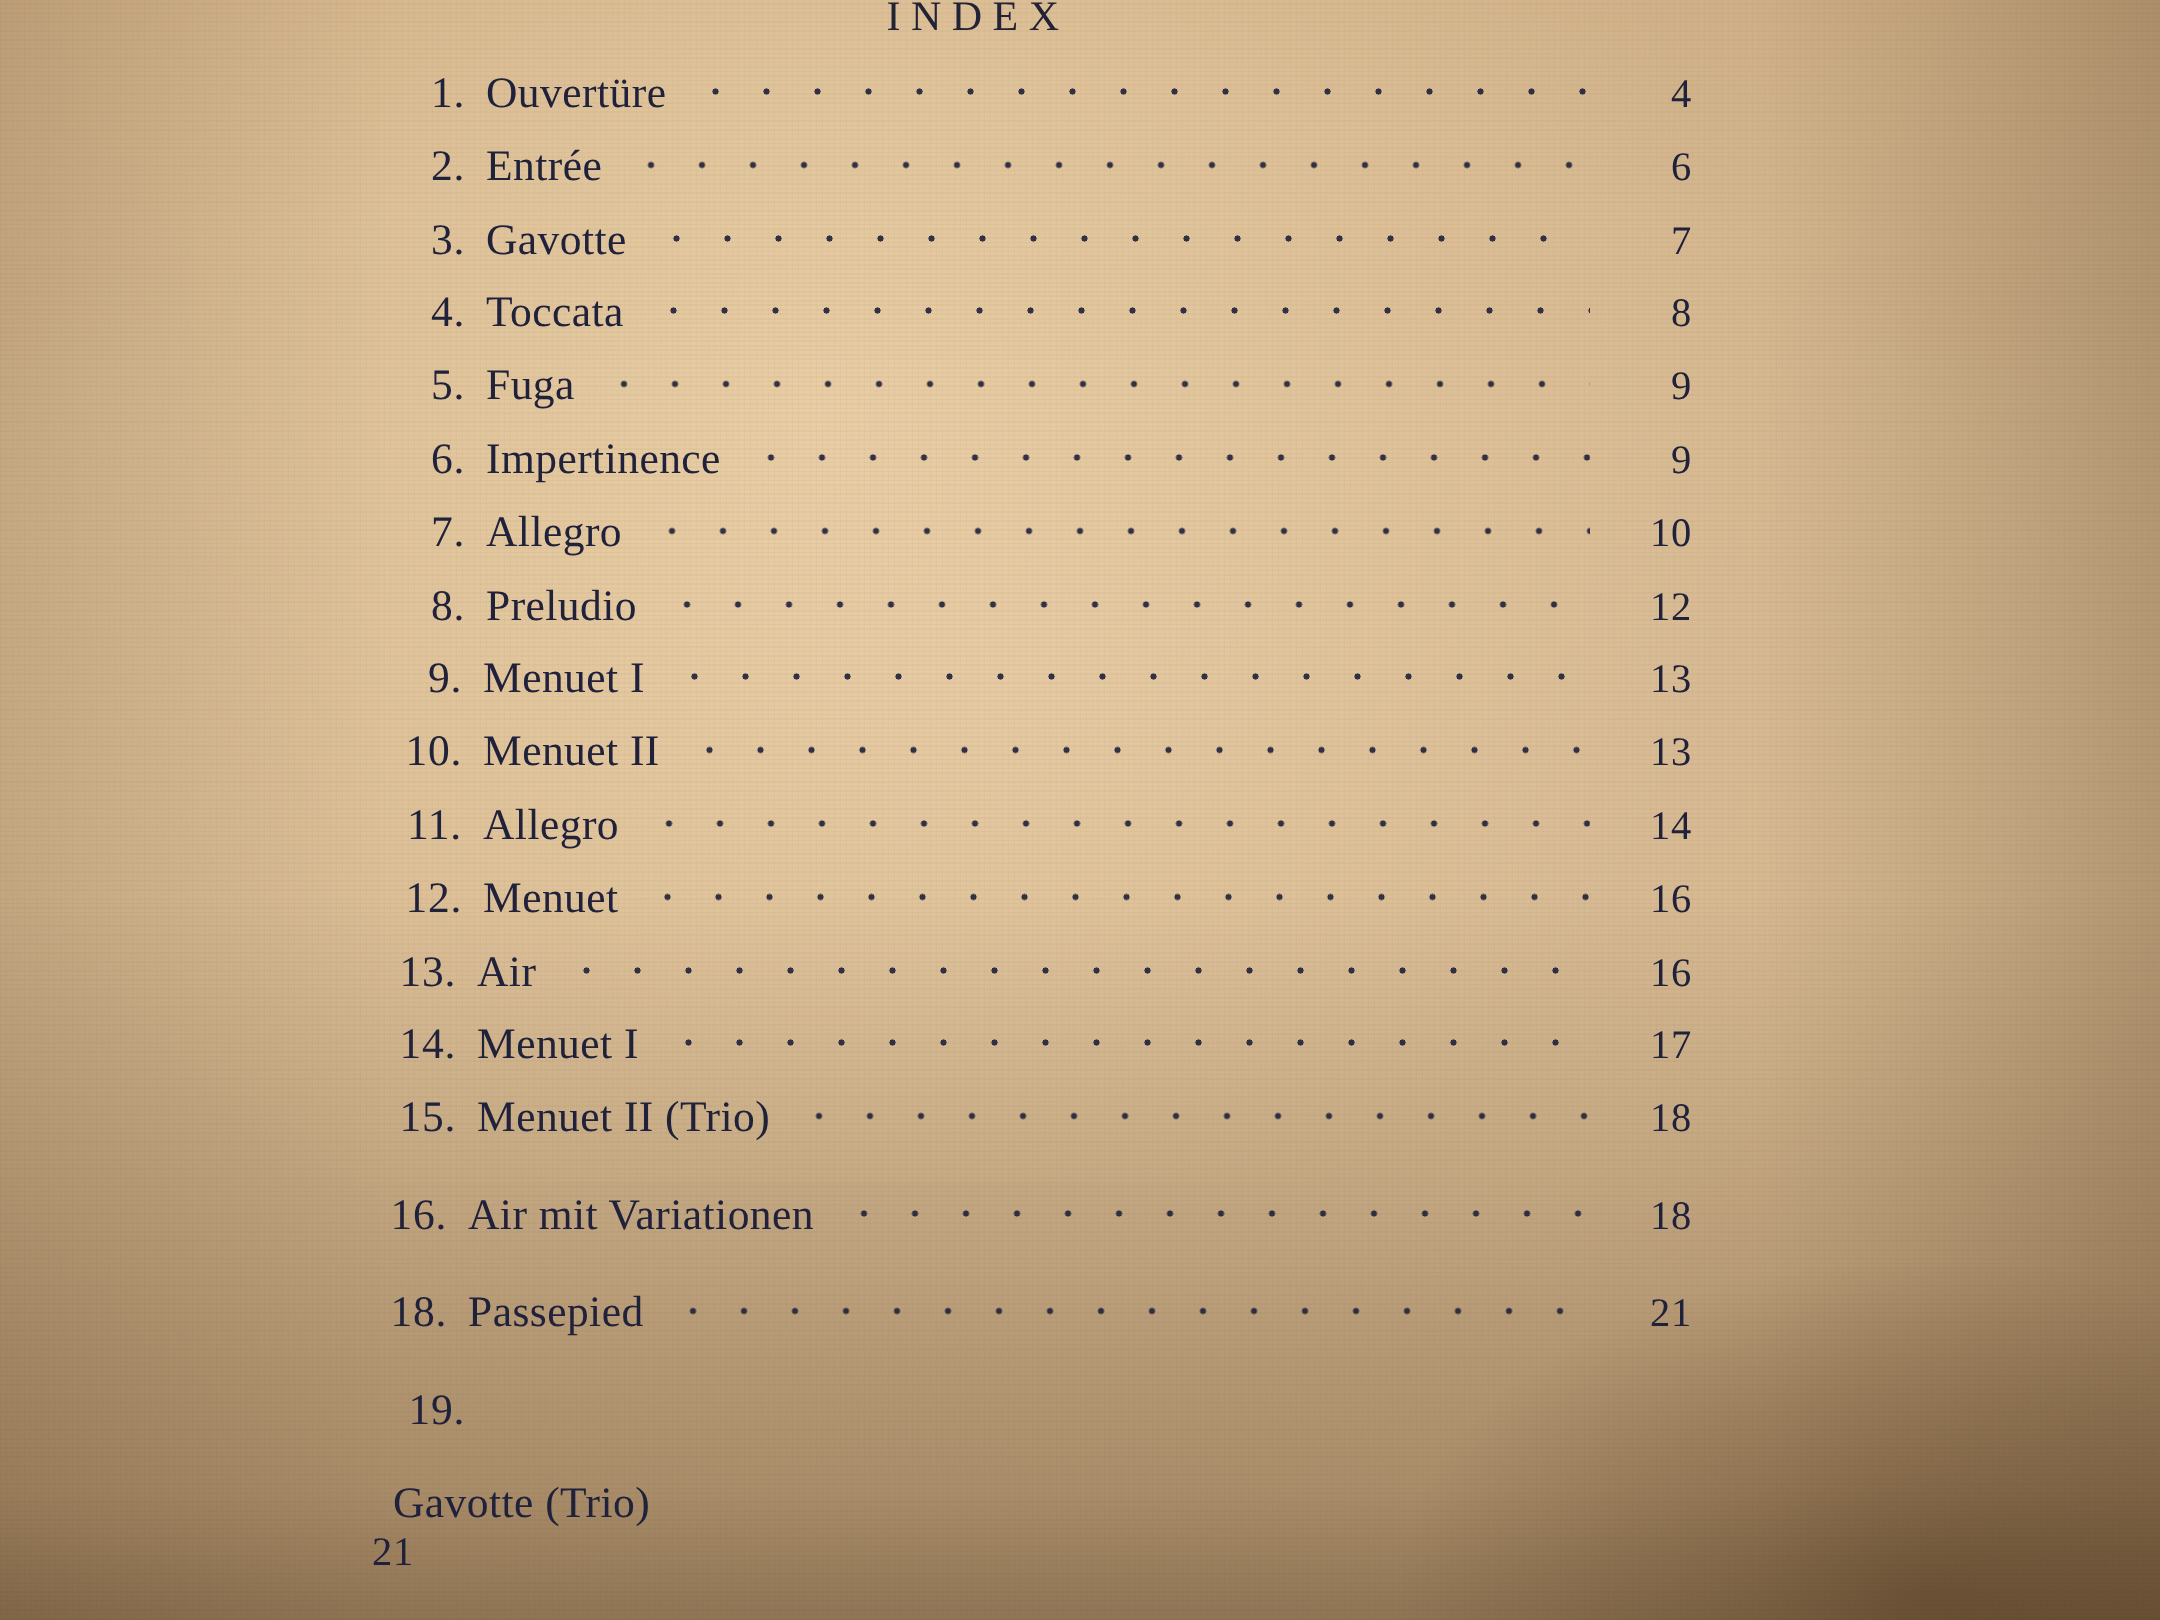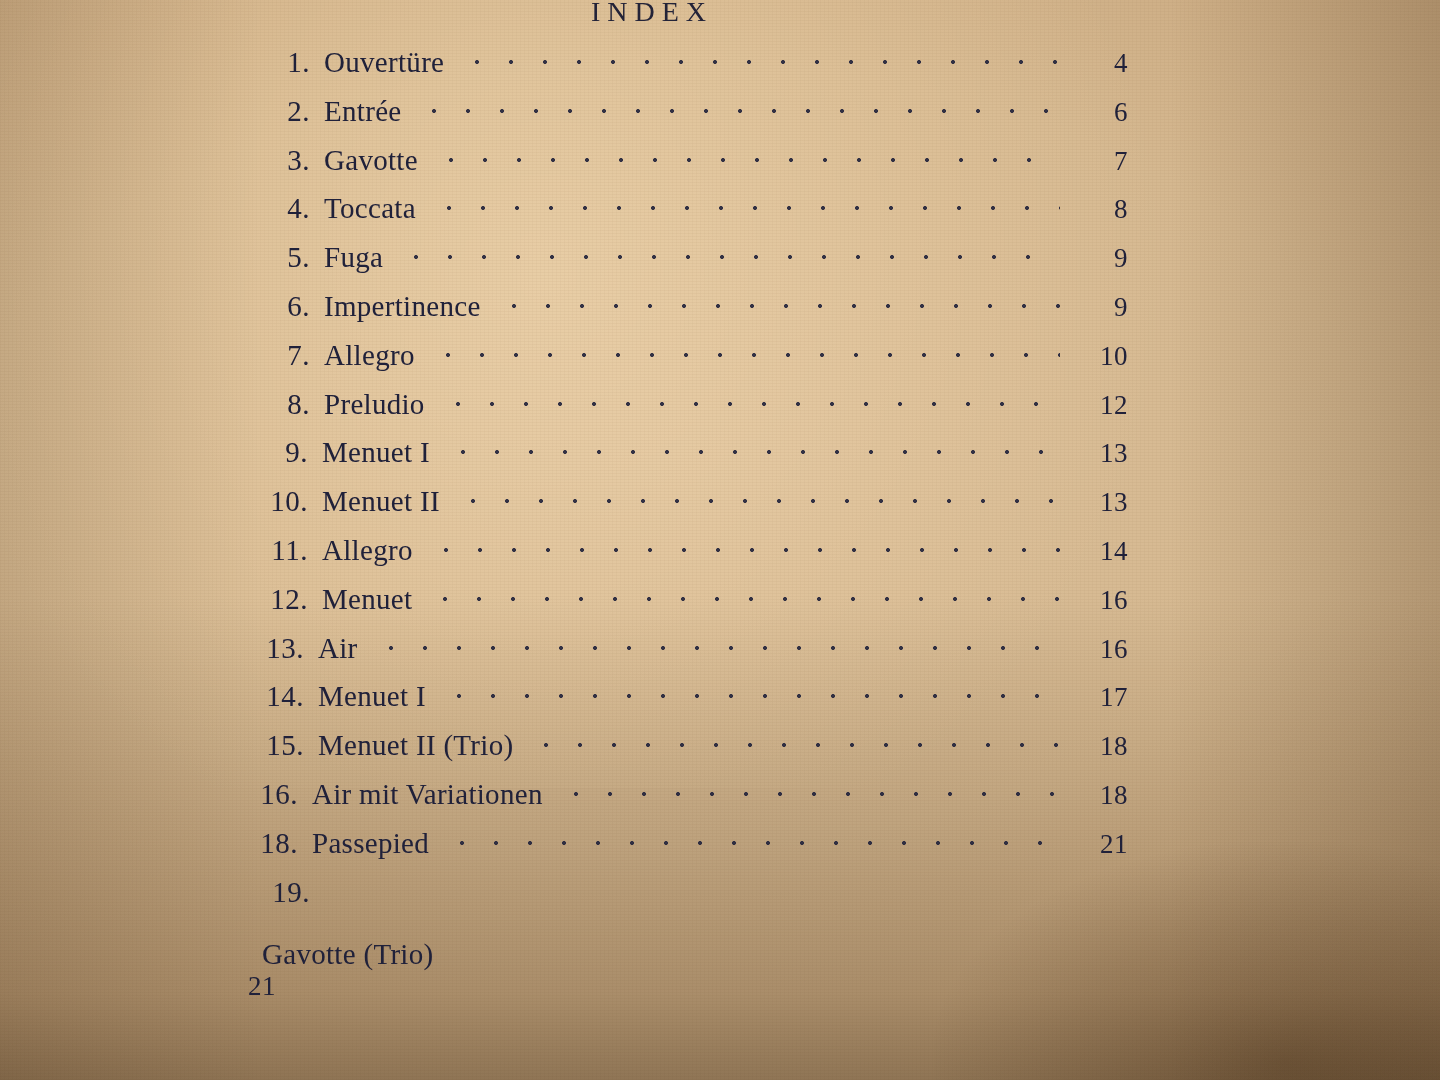--- a/index.html
+++ b/index.html
@@ -125,21 +125,21 @@
     flex: 0 0 54px;
     text-align: right;
     font-size: 27px;
     letter-spacing: .5px;
   }
 
   
   .toc-row:nth-child(n+1)  { transform: translateX(0px); }
   .toc-row:nth-child(n+9)  { margin-left: -2px; }
   .toc-row:nth-child(n+13) { margin-left: -6px; }
-  .toc-row:nth-child(n+16) { margin-left: -12px; }
+  .toc-row:nth-child(n+16) { margin-left: -12px; margin-top: 16px; }
   .toc-row:nth-child(n+18) { margin-left: -16px; flex-direction: column; }
   .toc-row:nth-child(n+20) { margin-left: -22px; }
 </style>
 </head>
 <body>
 
 <div class="photo">
   <div class="glow"></div>
   <div class="grain"></div>
   <div class="shadow-blob"></div>

